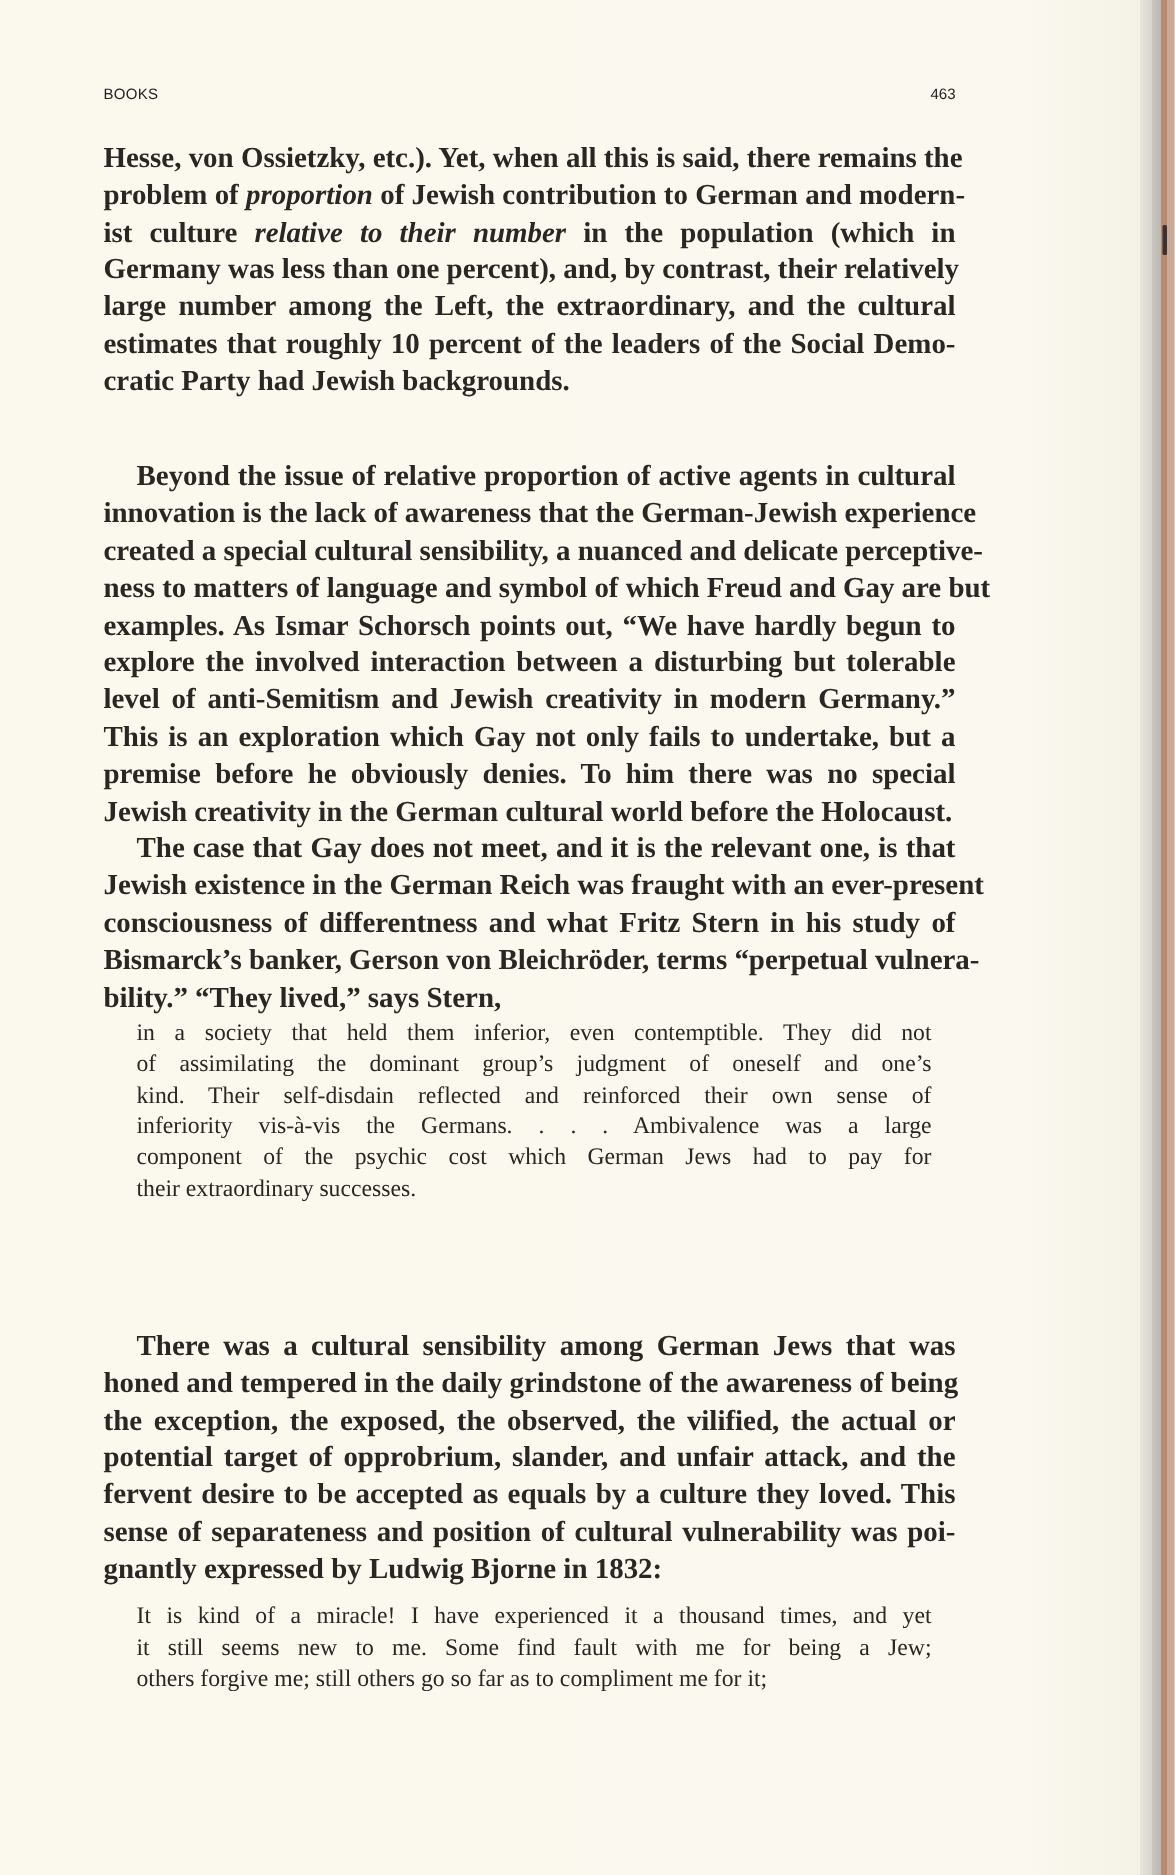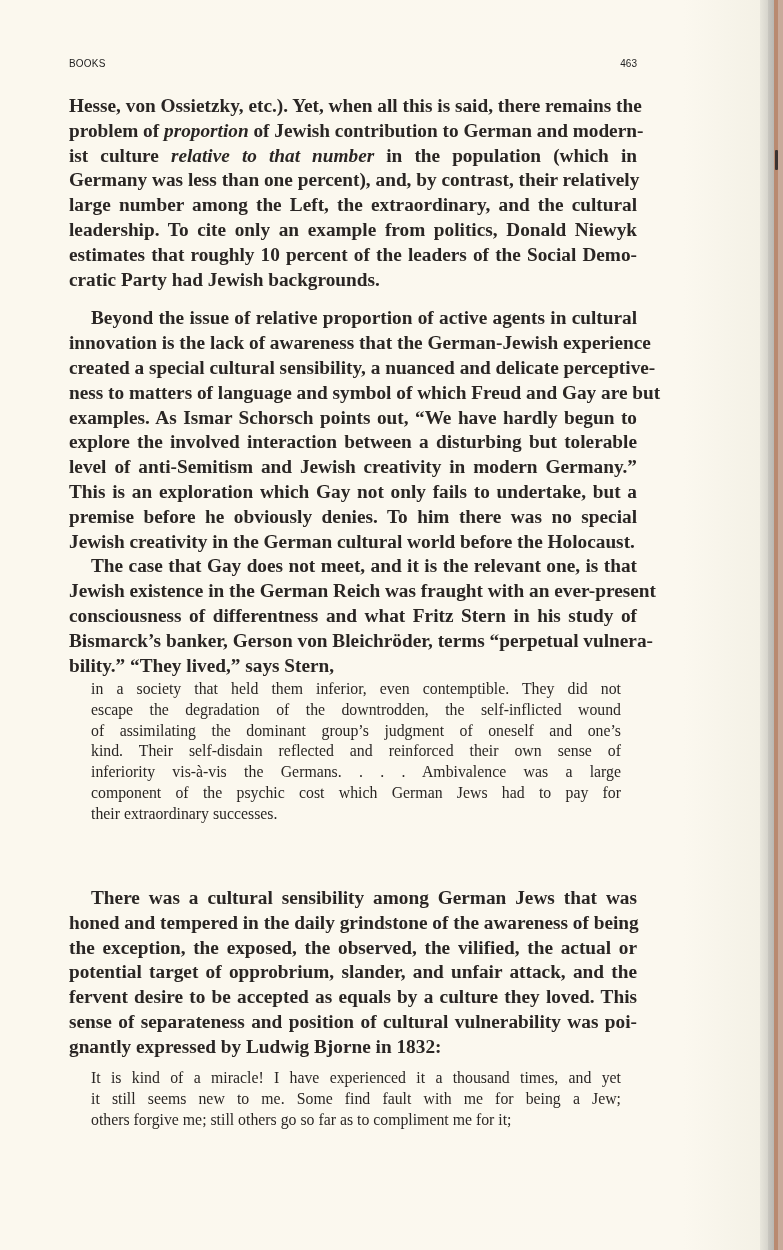--- a/index.html
+++ b/index.html
@@ -55,24 +55,23 @@
 
 <div class="page">
   <div class="running-header">
     <span class="title">BOOKS</span>
     <span class="pageno">463</span>
   </div>
 
   <div class="body" id="para0" style="top:94px;">
       <span class="line">Hesse, von Ossietzky, etc.). Yet, when all this is said, there remains the</span>
       <span class="line">problem of <em>proportion</em> of Jewish contribution to German and modern-</span>
-      <span class="line">ist culture <em>relative to that number</em> in the population (which in</span>
+      <span class="line">ist culture <em>relative to their number</em> in the population (which in</span>
       <span class="line">Germany was less than one percent), and, by contrast, their relatively</span>
       <span class="line">large number among the Left, the extraordinary, and the cultural</span>
-      <span class="line">leadership. To cite only an example from politics, Donald Niewyk</span>
       <span class="line">estimates that roughly 10 percent of the leaders of the Social Demo-</span>
       <span class="line last">cratic Party had Jewish backgrounds.</span>
     </div>
   <div class="body" id="para1" style="top:292.4px;">
       <span class="line indent">Beyond the issue of relative proportion of active agents in cultural</span>
       <span class="line">innovation is the lack of awareness that the German-Jewish experience</span>
       <span class="line">created a special cultural sensibility, a nuanced and delicate perceptive-</span>
       <span class="line">ness to matters of language and symbol of which Freud and Gay are but</span>
       <span class="line">examples. As Ismar Schorsch points out, “We have hardly begun to</span>
       <span class="line">explore the involved interaction between a disturbing but tolerable</span>
@@ -83,21 +82,20 @@
     </div>
   <div class="body" id="para2" style="top:540.4px;">
       <span class="line indent">The case that Gay does not meet, and it is the relevant one, is that</span>
       <span class="line">Jewish existence in the German Reich was fraught with an ever-present</span>
       <span class="line">consciousness of differentness and what Fritz Stern in his study of</span>
       <span class="line">Bismarck’s banker, Gerson von Bleichröder, terms “perpetual vulnera-</span>
       <span class="line last">bility.” “They lived,” says Stern,</span>
     </div>
   <div class="quote" id="quote0" style="top:679px;">
       <span class="qline">in a society that held them inferior, even contemptible. They did not</span>
-      <span class="qline">escape the degradation of the downtrodden, the self-inflicted wound</span>
       <span class="qline">of assimilating the dominant group’s judgment of oneself and one’s</span>
       <span class="qline">kind. Their self-disdain reflected and reinforced their own sense of</span>
       <span class="qline">inferiority vis-à-vis the Germans. . . . Ambivalence was a large</span>
       <span class="qline">component of the psychic cost which German Jews had to pay for</span>
       <span class="qline last">their extraordinary successes.</span>
     </div>
   <div class="body" id="para3" style="top:872px;">
       <span class="line indent">There was a cultural sensibility among German Jews that was</span>
       <span class="line">honed and tempered in the daily grindstone of the awareness of being</span>
       <span class="line">the exception, the exposed, the observed, the vilified, the actual or</span>

